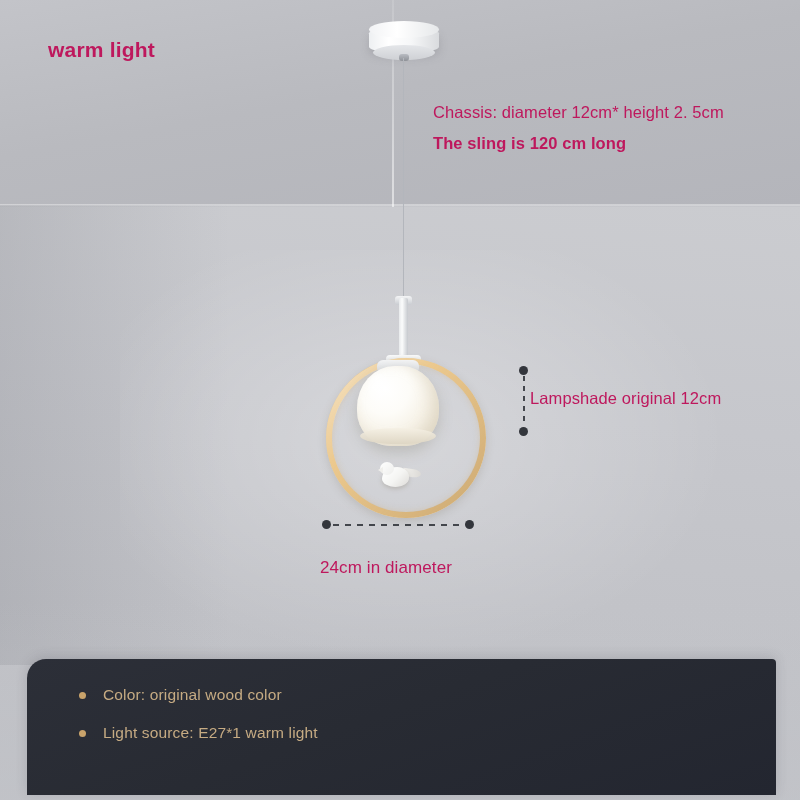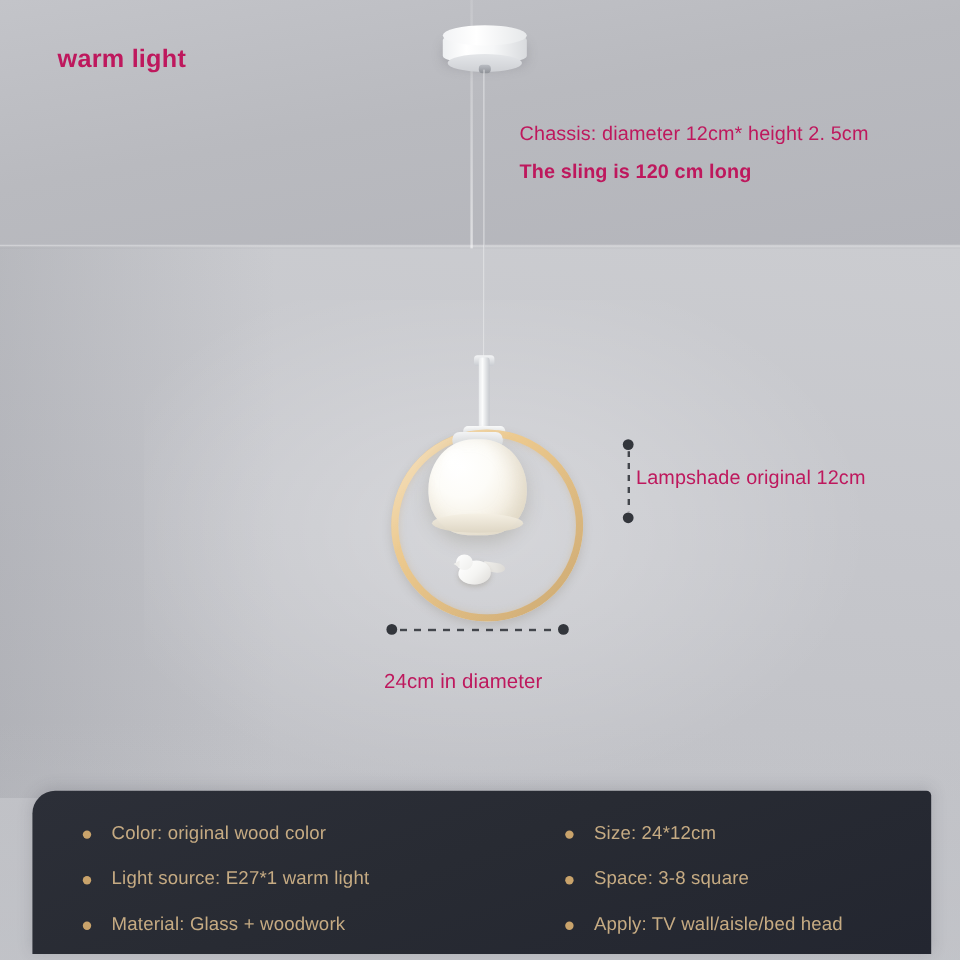--- a/index.html
+++ b/index.html
@@ -180,21 +180,21 @@
   }
 
   
   .panel{
     position:absolute;left:27px;top:659px;width:749px;height:136px;
     border-radius:19px 4px 0 0;
     background:linear-gradient(160deg,#2c2f38 0%,#282b33 45%,#232630 100%);
     box-shadow:0 -2px 12px rgba(60,62,70,.18);
     overflow:hidden;
   }
-  .panel-cols{display:flex;height:100%;padding:18px 0 0 4px;box-sizing:border-box;}
+  .panel-cols{display:flex;height:100%;padding:18px 0 0 14px;box-sizing:border-box;}
   .panel-col{flex:0 0 auto;}
   .panel-col.left{width:410px;padding-left:38px;box-sizing:border-box;}
   .panel-col.right{width:339px;padding-left:30px;box-sizing:border-box;}
   .spec-item{display:flex;align-items:center;height:36px;margin-bottom:2px;}
   .spec-dot{
     width:7px;height:7px;border-radius:50%;background:#c9a36b;flex:0 0 auto;margin-right:17px;
   }
   .spec-text{color:#c6ab83;font-size:15.5px;letter-spacing:.15px;white-space:nowrap;}
 </style>
 </head>
@@ -260,35 +260,17 @@
     <div class="panel-cols">
       <div class="panel-col left">
         <div class="spec-item">
           <span class="spec-dot"></span>
           <span class="spec-text">Color:  original wood color</span>
         </div>
         <div class="spec-item">
           <span class="spec-dot"></span>
           <span class="spec-text">Light source: E27*1  warm light</span>
         </div>
-        <div class="spec-item">
-          <span class="spec-dot"></span>
-          <span class="spec-text">Material: Glass + woodwork</span>
-        </div>
-      </div>
-      <div class="panel-col right">
-        <div class="spec-item">
-          <span class="spec-dot"></span>
-          <span class="spec-text">Size: 24*12cm</span>
-        </div>
-        <div class="spec-item">
-          <span class="spec-dot"></span>
-          <span class="spec-text">Space: 3-8 square</span>
-        </div>
-        <div class="spec-item">
-          <span class="spec-dot"></span>
-          <span class="spec-text">Apply: TV wall/aisle/bed head</span>
-        </div>
       </div>
     </div>
   </div>
 
 </div>
 
 </body></html>

